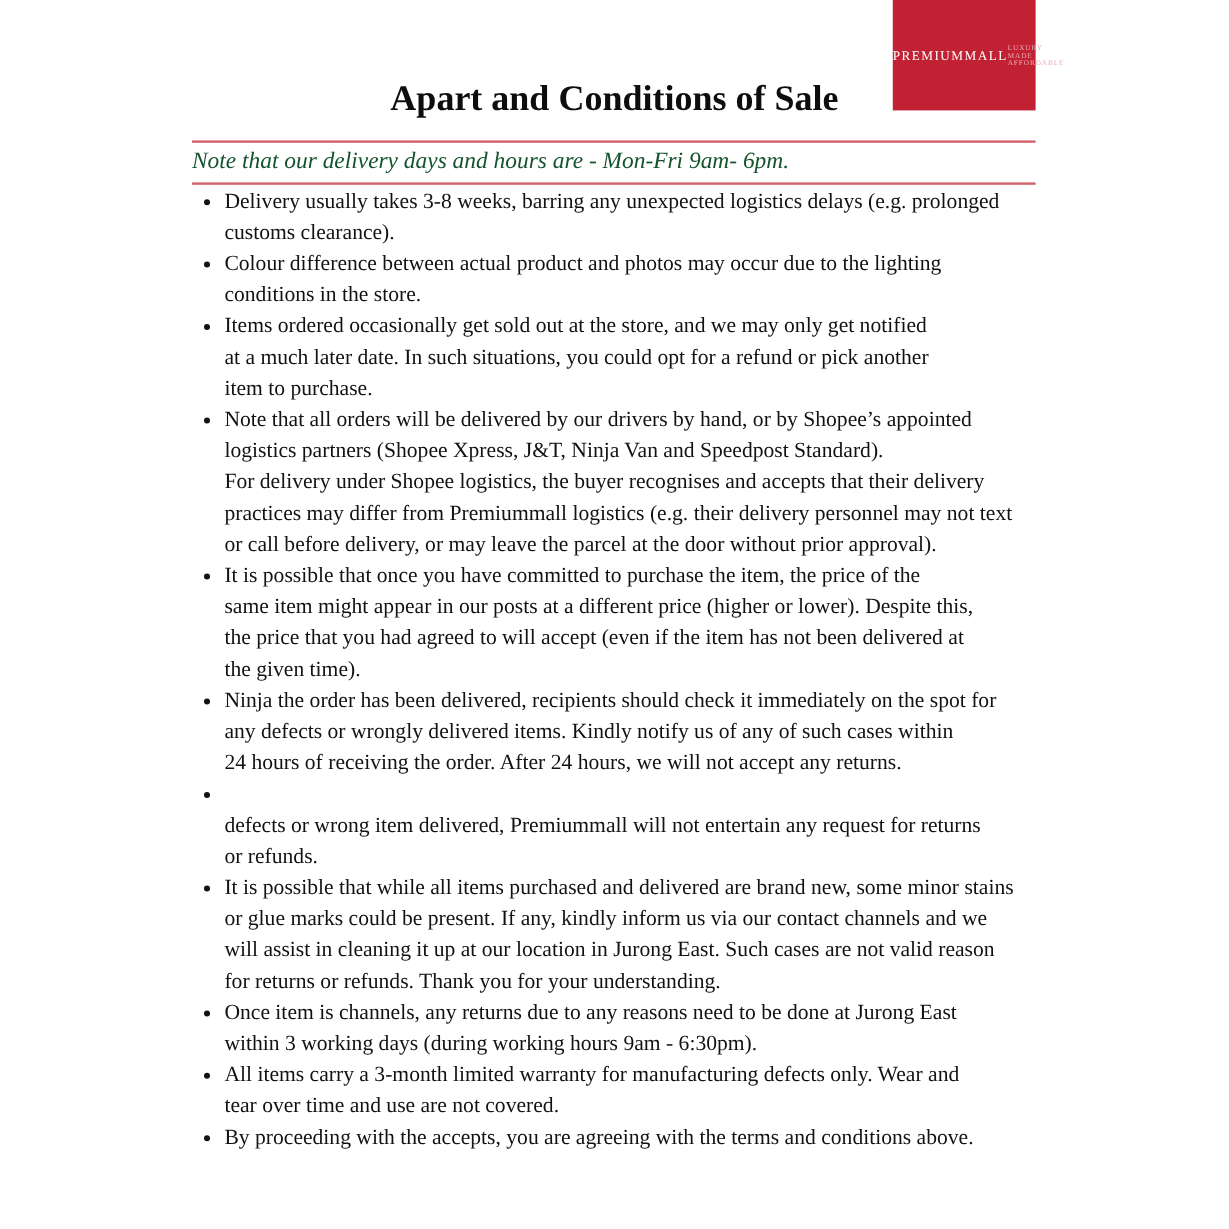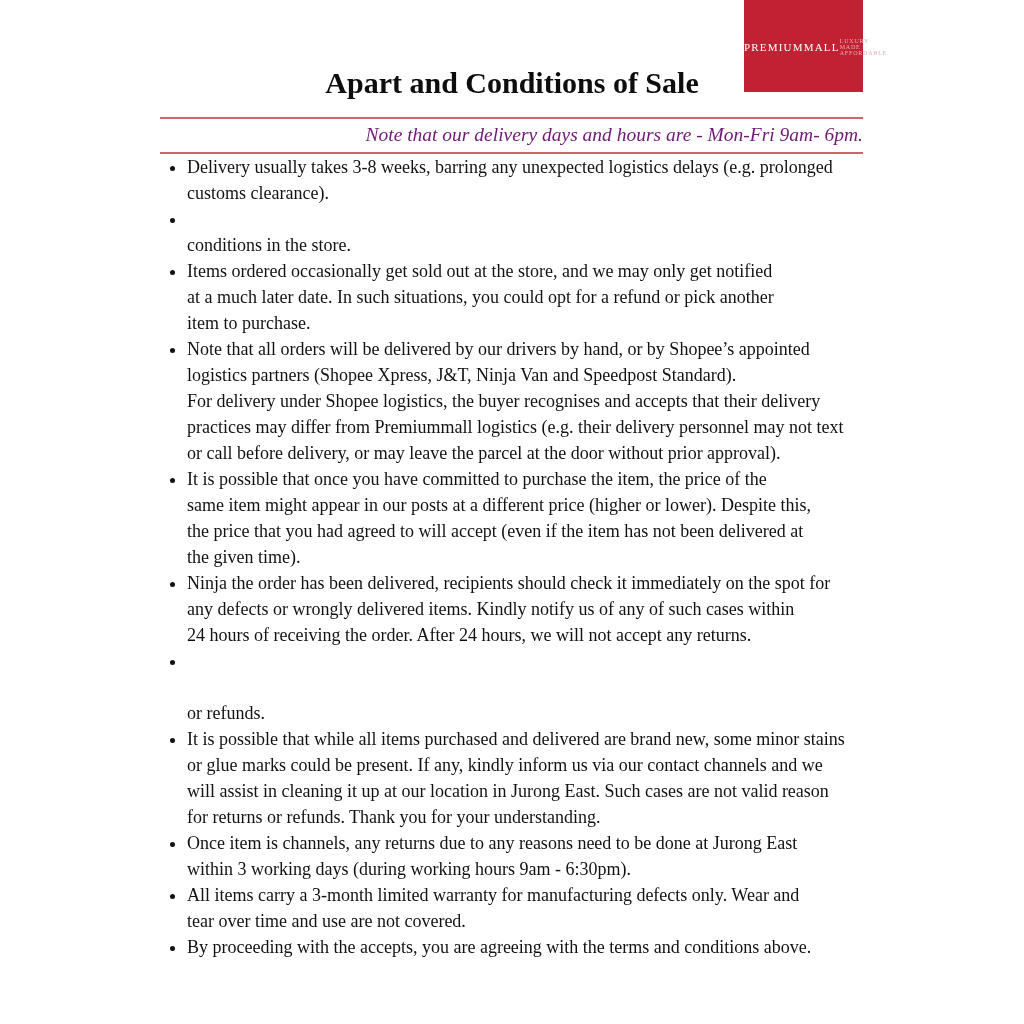--- a/index.html
+++ b/index.html
@@ -13,22 +13,22 @@
         display:flex;align-items:center;justify-content:center;overflow:hidden;}
   .logo-brand{margin-top:3px;color:#ffffff;font-size:11px;letter-spacing:1.2px;line-height:11px;
         font-family:"Liberation Serif","DejaVu Serif",serif;}
   .logo-tagline{margin-top:2px;color:#e7aeb4;font-size:6px;letter-spacing:0.8px;line-height:6px;}
 
   
   .title{position:absolute;top:66px;left:160px;width:704px;text-align:center;
          font-size:30px;font-weight:bold;color:#0d0d0d;}
   .note-banner{position:absolute;top:117px;left:160px;width:703px;
          border-top:2px solid #d2636c;border-bottom:2px solid #d2636c;
-         padding:5px 0 6px 0;text-align:right;
-         color:#701a75;font-style:italic;font-size:19.5px;}
+         padding:5px 0 6px 0;text-align:left;
+         color:#14532d;font-style:italic;font-size:19.5px;}
 
   
   .terms{position:absolute;top:154px;left:160px;width:730px;}
   .terms ul{margin:0;padding:0 0 0 27px;list-style:disc outside;}
   .terms li{font-size:18px;line-height:26px;white-space:nowrap;color:#121212;}
   .terms li b{font-weight:normal;}
 </style>
 </head>
 <body>
 
@@ -63,26 +63,26 @@
 
   <div class="title">Apart and Conditions of Sale</div>
 
   <div class="note-banner">
     <span>Note that our delivery days and hours are - Mon-Fri 9am- 6pm.</span>
   </div>
 
   <div class="terms">
     <ul id="terms-list">
         <li><span>Delivery usually takes </span><b>3-8 weeks</b><span>, barring any unexpected logistics delays (e.g. prolonged</span><br><span>customs clearance).</span></li>
-        <li><br><span>conditions in the store.</span></li>
+        <li><span>Colour difference between actual product and photos may occur due to the lighting</span><br><span>conditions in the store.</span></li>
         <li><span>Items ordered occasionally get sold out at the store, and we may only get notified</span><br><span>at a much later date. In such situations, you could opt for a refund or pick another</span><br><span>item to purchase.</span></li>
         <li><span>Note that all orders will be delivered by our drivers by hand, or by Shopee’s appointed</span><br><span>logistics partners (Shopee Xpress, J&amp;T, Ninja Van and Speedpost Standard).</span><br><span>For delivery under Shopee logistics, the buyer recognises and accepts that their delivery</span><br><span>practices may differ from Premiummall logistics (e.g. their delivery personnel may not text</span><br><span>or call before delivery, or may leave the parcel at the door without prior approval).</span></li>
         <li><span>It is possible that once you have committed to purchase the item, the price of the</span><br><span>same item might appear in our posts at a different price (higher or lower). Despite this,</span><br><span>the price that you had agreed to will accept (even if the item has not been delivered at</span><br><span>the given time).</span></li>
         <li><span>Ninja the order has been delivered, recipients should check it immediately on the spot for</span><br><span>any defects or wrongly delivered items. Kindly notify us of any of such cases within</span><br><b>24 hours</b><span> of receiving the order. After 24 hours, we will not accept any returns.</span></li>
-        <li><br><br><span>or refunds.</span></li>
+        <li><br><span>defects or wrong item delivered, Premiummall will not entertain any request for returns</span><br><span>or refunds.</span></li>
         <li><span>It is possible that while all items purchased and delivered are brand new, some minor stains</span><br><span>or glue marks could be present. If any, kindly inform us via our contact channels and we</span><br><span>will assist in cleaning it up at our location in Jurong East. Such cases are not valid reason</span><br><span>for returns or refunds. Thank you for your understanding.</span></li>
         <li><span>Once item is channels, any returns due to any reasons need to be done at Jurong East</span><br><span>within </span><b>3 working days</b><span> (during working hours 9am - 6:30pm).</span></li>
         <li><span>All items carry a </span><b>3-month</b><span> limited warranty for manufacturing defects only. Wear and</span><br><span>tear over time and use are not covered.</span></li>
         <li><span>By proceeding with the accepts, you are agreeing with the terms and conditions above.</span></li>
       </ul>
   </div>
 
 </div>
 
 </body></html>

